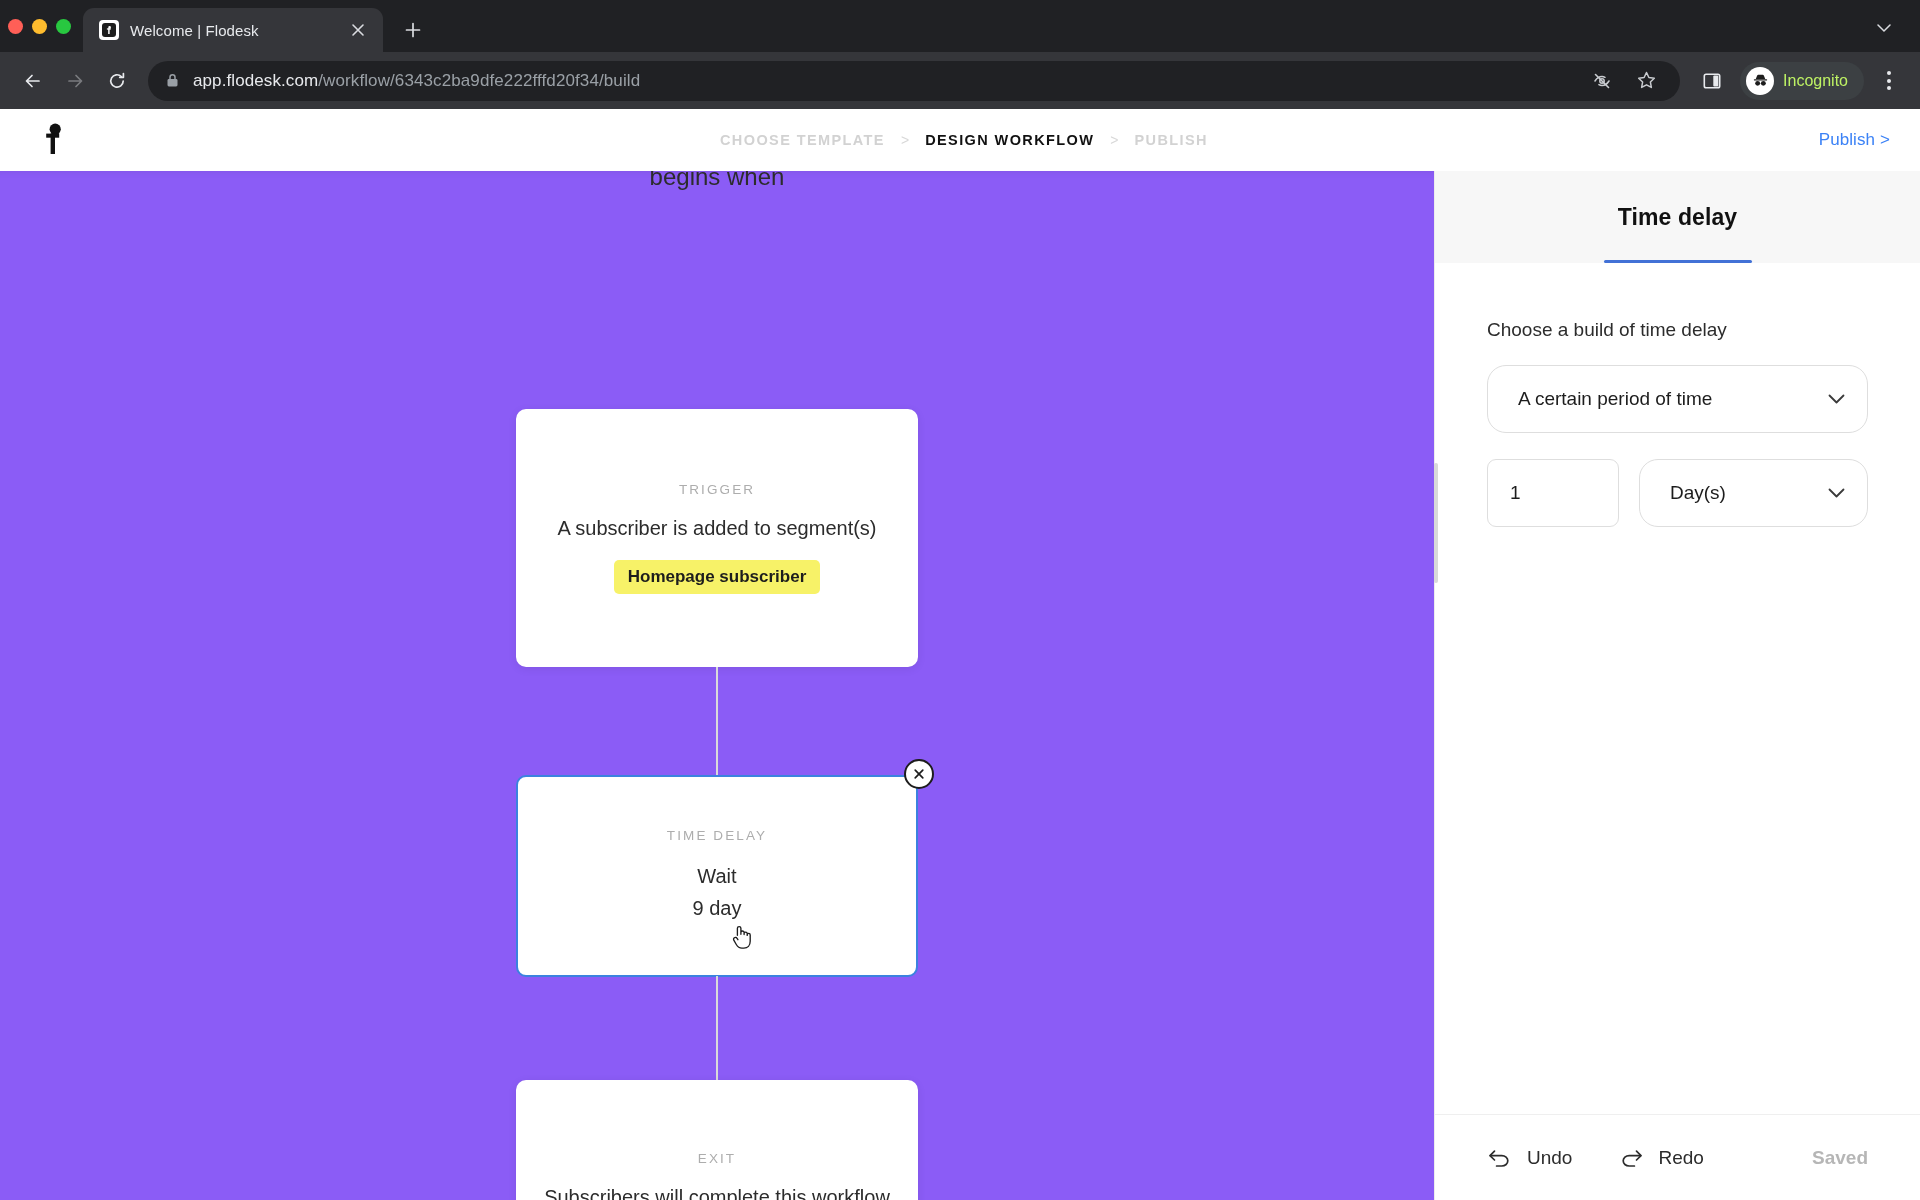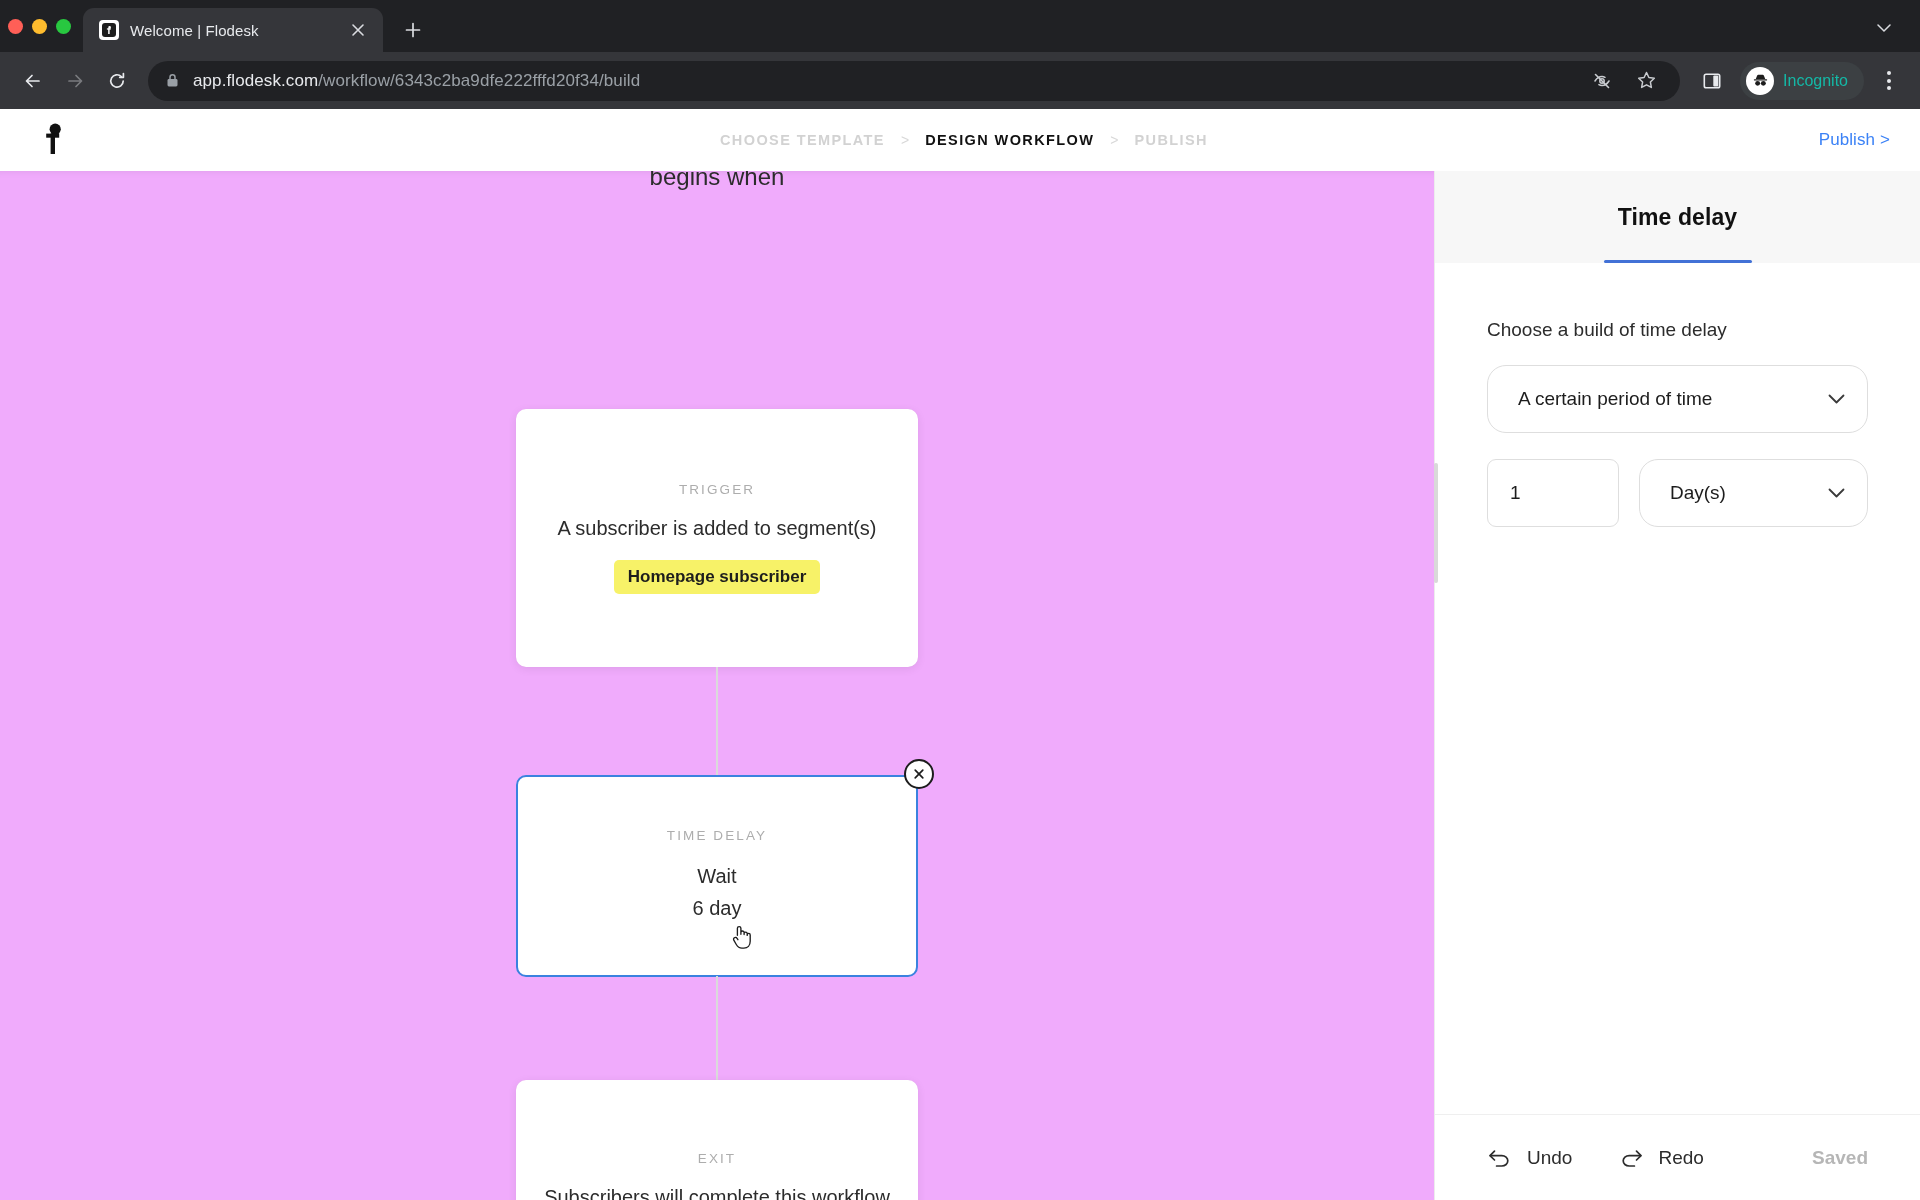--- a/index.html
+++ b/index.html
@@ -53,21 +53,21 @@
   }
   .omni-url { font-size: 17px; color:#9aa0a6; white-space:nowrap; overflow:hidden; letter-spacing:.1px; }
   .omni-url b { color:#e8eaed; font-weight:400; }
   .omni-right { display:flex; align-items:center; gap: 8px; margin-left:auto; }
   .tb-icon { width: 36px; height:36px; border-radius:50%; display:flex; align-items:center; justify-content:center; flex:none; }
   .incognito-pill {
     height: 38px; background:#3c4043; border-radius: 19px; display:flex; align-items:center;
     gap: 9px; padding: 0 16px 0 6px; margin-left: 6px;
   }
   .incog-av { width: 28px; height: 28px; border-radius:50%; background:#fff; display:flex; align-items:center; justify-content:center; }
-  .incog-label { color:#14b8a6; font-size:16px; }
+  .incog-label { color:#bef264; font-size:16px; }
   .kebab { width: 34px; height: 38px; display:flex; flex-direction:column; align-items:center; justify-content:center; gap:3.5px; margin-left: 4px;}
   .kebab i { width:4px; height:4px; border-radius:50%; background:#e8eaed; display:block; }
 
   
   .page { flex: 1; background:#fff; display:flex; flex-direction:column; position:relative; overflow:hidden; }
 
   .app-header {
     height: 62px; background:#fff; display:flex; align-items:center;
     padding: 0 30px; position:relative; flex:none; z-index: 5;
   }
@@ -80,21 +80,21 @@
     font-size: 14.5px; letter-spacing: 1.4px; font-weight:700; color:#d2d2d2; pointer-events:auto;
   }
   .crumb.active { color:#111; }
   .crumb-sep { color:#d8d8d8; font-size:14px; pointer-events:none; }
   .publish-link { margin-left:auto; font-size:17px; color:#3b82f6; letter-spacing:.1px; }
 
   .body-row { flex:1; display:flex; min-height:0; }
 
   
   .canvas {
-    flex: 1; background:#f0abfc; position:relative; overflow:hidden;
+    flex: 1; background:#8b5cf6; position:relative; overflow:hidden;
     box-shadow: inset 0 7px 8px -8px rgba(0,0,0,.10);
   }
   .canvas-inner { position:absolute; left:0; right:0; top:0; height: 1120px; }
 
   .begins-when {
     position:absolute; top:-8px; left:0; width: 1434px; text-align:center;
     font-size: 24px; color:#2c2c2c;
   }
 
   .node {
@@ -323,21 +323,21 @@
           <div class="connector" id="conn-1"></div>
 
           <div class="node" id="node-delay">
             <div class="node-close">
               <svg width="14" height="14" viewBox="0 0 14 14">
                   <path d="M3.2 3.2l7.6 7.6M10.8 3.2l-7.6 7.6" stroke="#1d1d1d" stroke-width="1.7" stroke-linecap="round"></path>
                 </svg>
             </div>
             <div class="node-kind">TIME DELAY</div>
             <div class="node-text">Wait</div>
-            <div class="node-text">6 day</div>
+            <div class="node-text">9 day</div>
           </div>
 
           <div class="cursor-ptr">
             <svg width="24" height="28" viewBox="0 0 24 28">
               <path d="M7.4 12.2V5.3a1.75 1.75 0 0 1 3.5 0v5.6M10.9 11.2V9.6a1.6 1.6 0 0 1 3.2 0v1.7M14.1 11.6v-1a1.55 1.55 0 0 1 3.1 0v1.4M17.2 12.4v-.5a1.5 1.5 0 0 1 3 0v6.3c0 4.2-2.6 6.9-6.3 6.9h-2c-3 0-4.3-1.4-5.6-3.6l-2.5-4.3c-.5-.9-.2-2 .7-2.5.8-.5 1.9-.3 2.4.5l1 1.5" fill="#fff" stroke="#1d1d1d" stroke-width="1.35" stroke-linecap="round" stroke-linejoin="round"></path>
             </svg>
           </div>
 
           <div class="connector" id="conn-2"></div>
 

